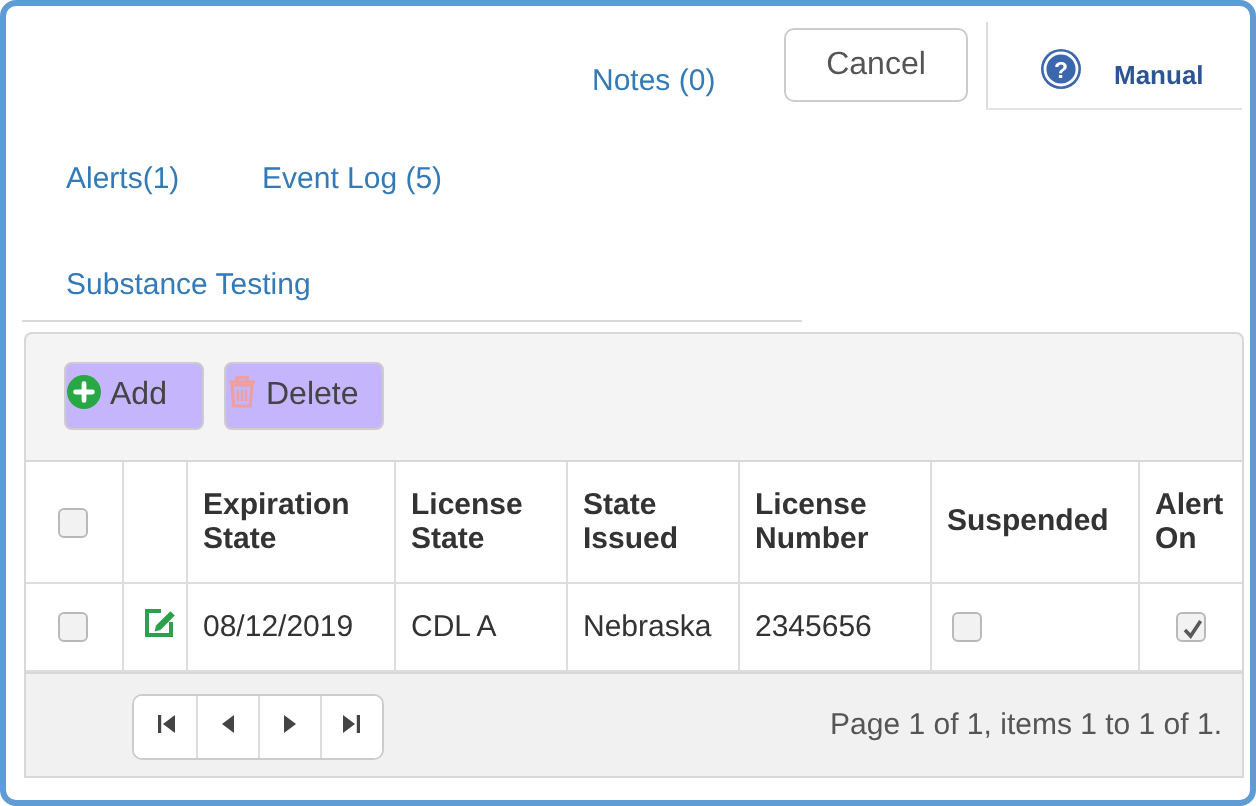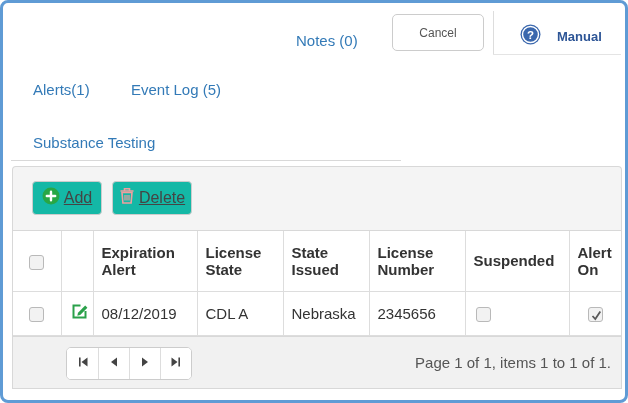--- a/index.html
+++ b/index.html
@@ -14,34 +14,34 @@
                 font-size: 15px; color: #444; cursor: pointer; }
   .tab-link { position: absolute; font-size: 15px; color: #337ab7; cursor: pointer; text-decoration: none; }
   .tab-documents { left: 130px; top: 29px; }
   .tab-notes { left: 293px; top: 29px; }
   .tab-alerts { left: 30px; top: 78px; }
   .tab-eventlog { left: 128px; top: 78px; }
   .tab-substance { left: 30px; top: 131px; }
 
   .cancel-btn { position: absolute; left: 389px; top: 11px; width: 92px; height: 37px;
                 background: #fff; border: 1px solid #ccc; border-radius: 5px;
-                font-size: 12px; color: #555; font-family: inherit; cursor: pointer; }
+                font-size: 16px; color: #555; font-family: inherit; cursor: pointer; }
   .v-divider { position: absolute; left: 490px; top: 8px; width: 1px; height: 44px; background: #ddd; }
   .right-underline { position: absolute; left: 490px; top: 51px; width: 128px; height: 1px; background: #e4e4e4; }
   .manual { position: absolute; left: 517px; top: 21px; display: flex; align-items: center; cursor: pointer; }
   .manual-label { margin-left: 16px; font-size: 13px; font-weight: bold; color: #2d5596; }
 
   .nav-underline { position: absolute; left: 8px; top: 157px; width: 390px; height: 1px; background: #d8d8d8; }
 
   
   .toolbar { position: absolute; left: 9px; top: 163px; width: 610px; height: 65px;
              background: #f4f4f4; border: 1px solid #d8d8d8; border-bottom: none; border-radius: 4px 4px 0 0; }
-  .tb-btn { position: absolute; top: 14px; height: 34px; background: #14b8a6; border: 1px solid #ccc;
+  .tb-btn { position: absolute; top: 14px; height: 34px; background: #c4b5fd; border: 1px solid #ccc;
             border-radius: 4px; font-size: 16px; color: #444; font-family: inherit; cursor: pointer;
-            display: flex; align-items: center; justify-content: center; gap: 4px; text-decoration: underline; }
+            display: flex; align-items: center; gap: 4px; }
   .tb-add { left: 19px; width: 70px; }
   .tb-delete { left: 99px; width: 80px; }
   .tb-refresh { left: 189px; width: 90px; }
   .tb-btn svg { flex: none; }
 
   
   .grid { position: absolute; left: 9px; top: 227px; width: 610px; border: 1px solid #d8d8d8; background: #fff; }
   table { border-collapse: collapse; table-layout: fixed; width: 608px; }
   th, td { border-left: 1px solid #ddd; padding: 6px 8px; font-size: 15px; color: #333;
            text-align: left; vertical-align: middle; overflow: hidden; }
@@ -130,21 +130,21 @@
           <col style="width:96px">
           <col style="width:104px">
           <col style="width:52px">
       </colgroup>
       <thead>
         <tr>
           <th class="center">
             <span class="cb"></span>
           </th>
           <th></th>
-          <th>Expiration Alert</th>
+          <th>Expiration State</th>
           <th>License State</th>
           <th>State Issued</th>
           <th>License Number</th>
           <th>Suspended</th>
           <th>Alert On</th>
         </tr>
       </thead>
       <tbody>
         <tr>
           <td class="center">

